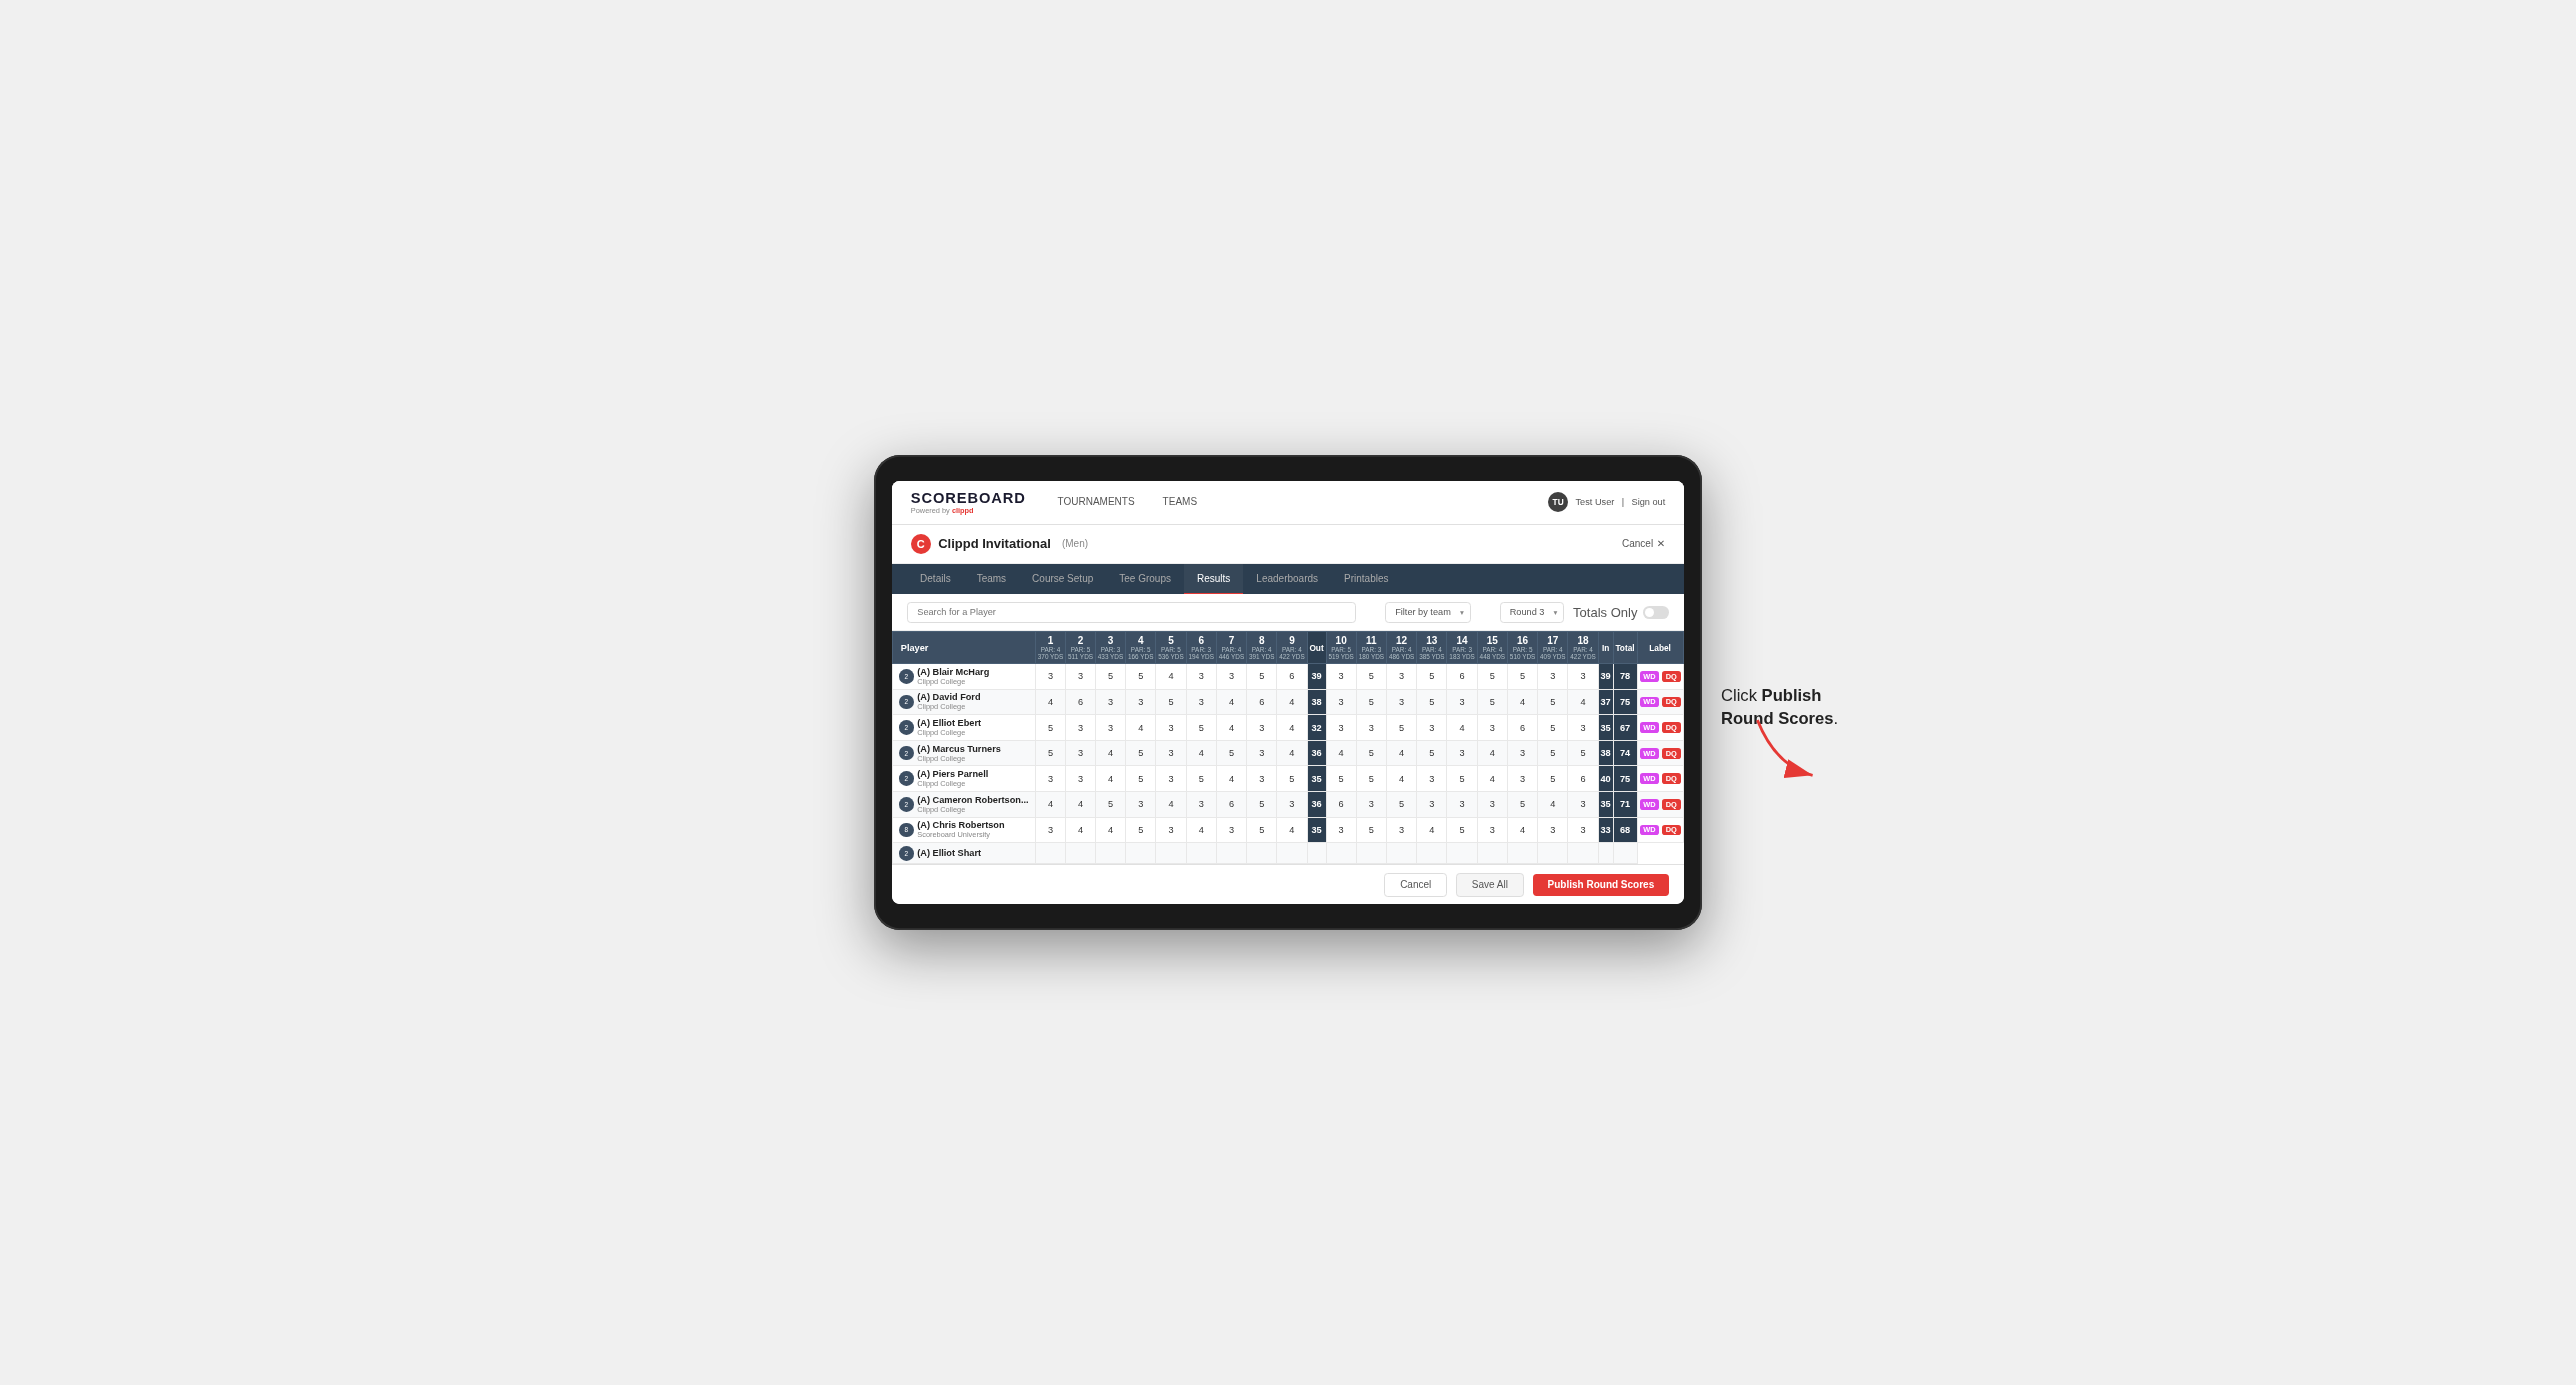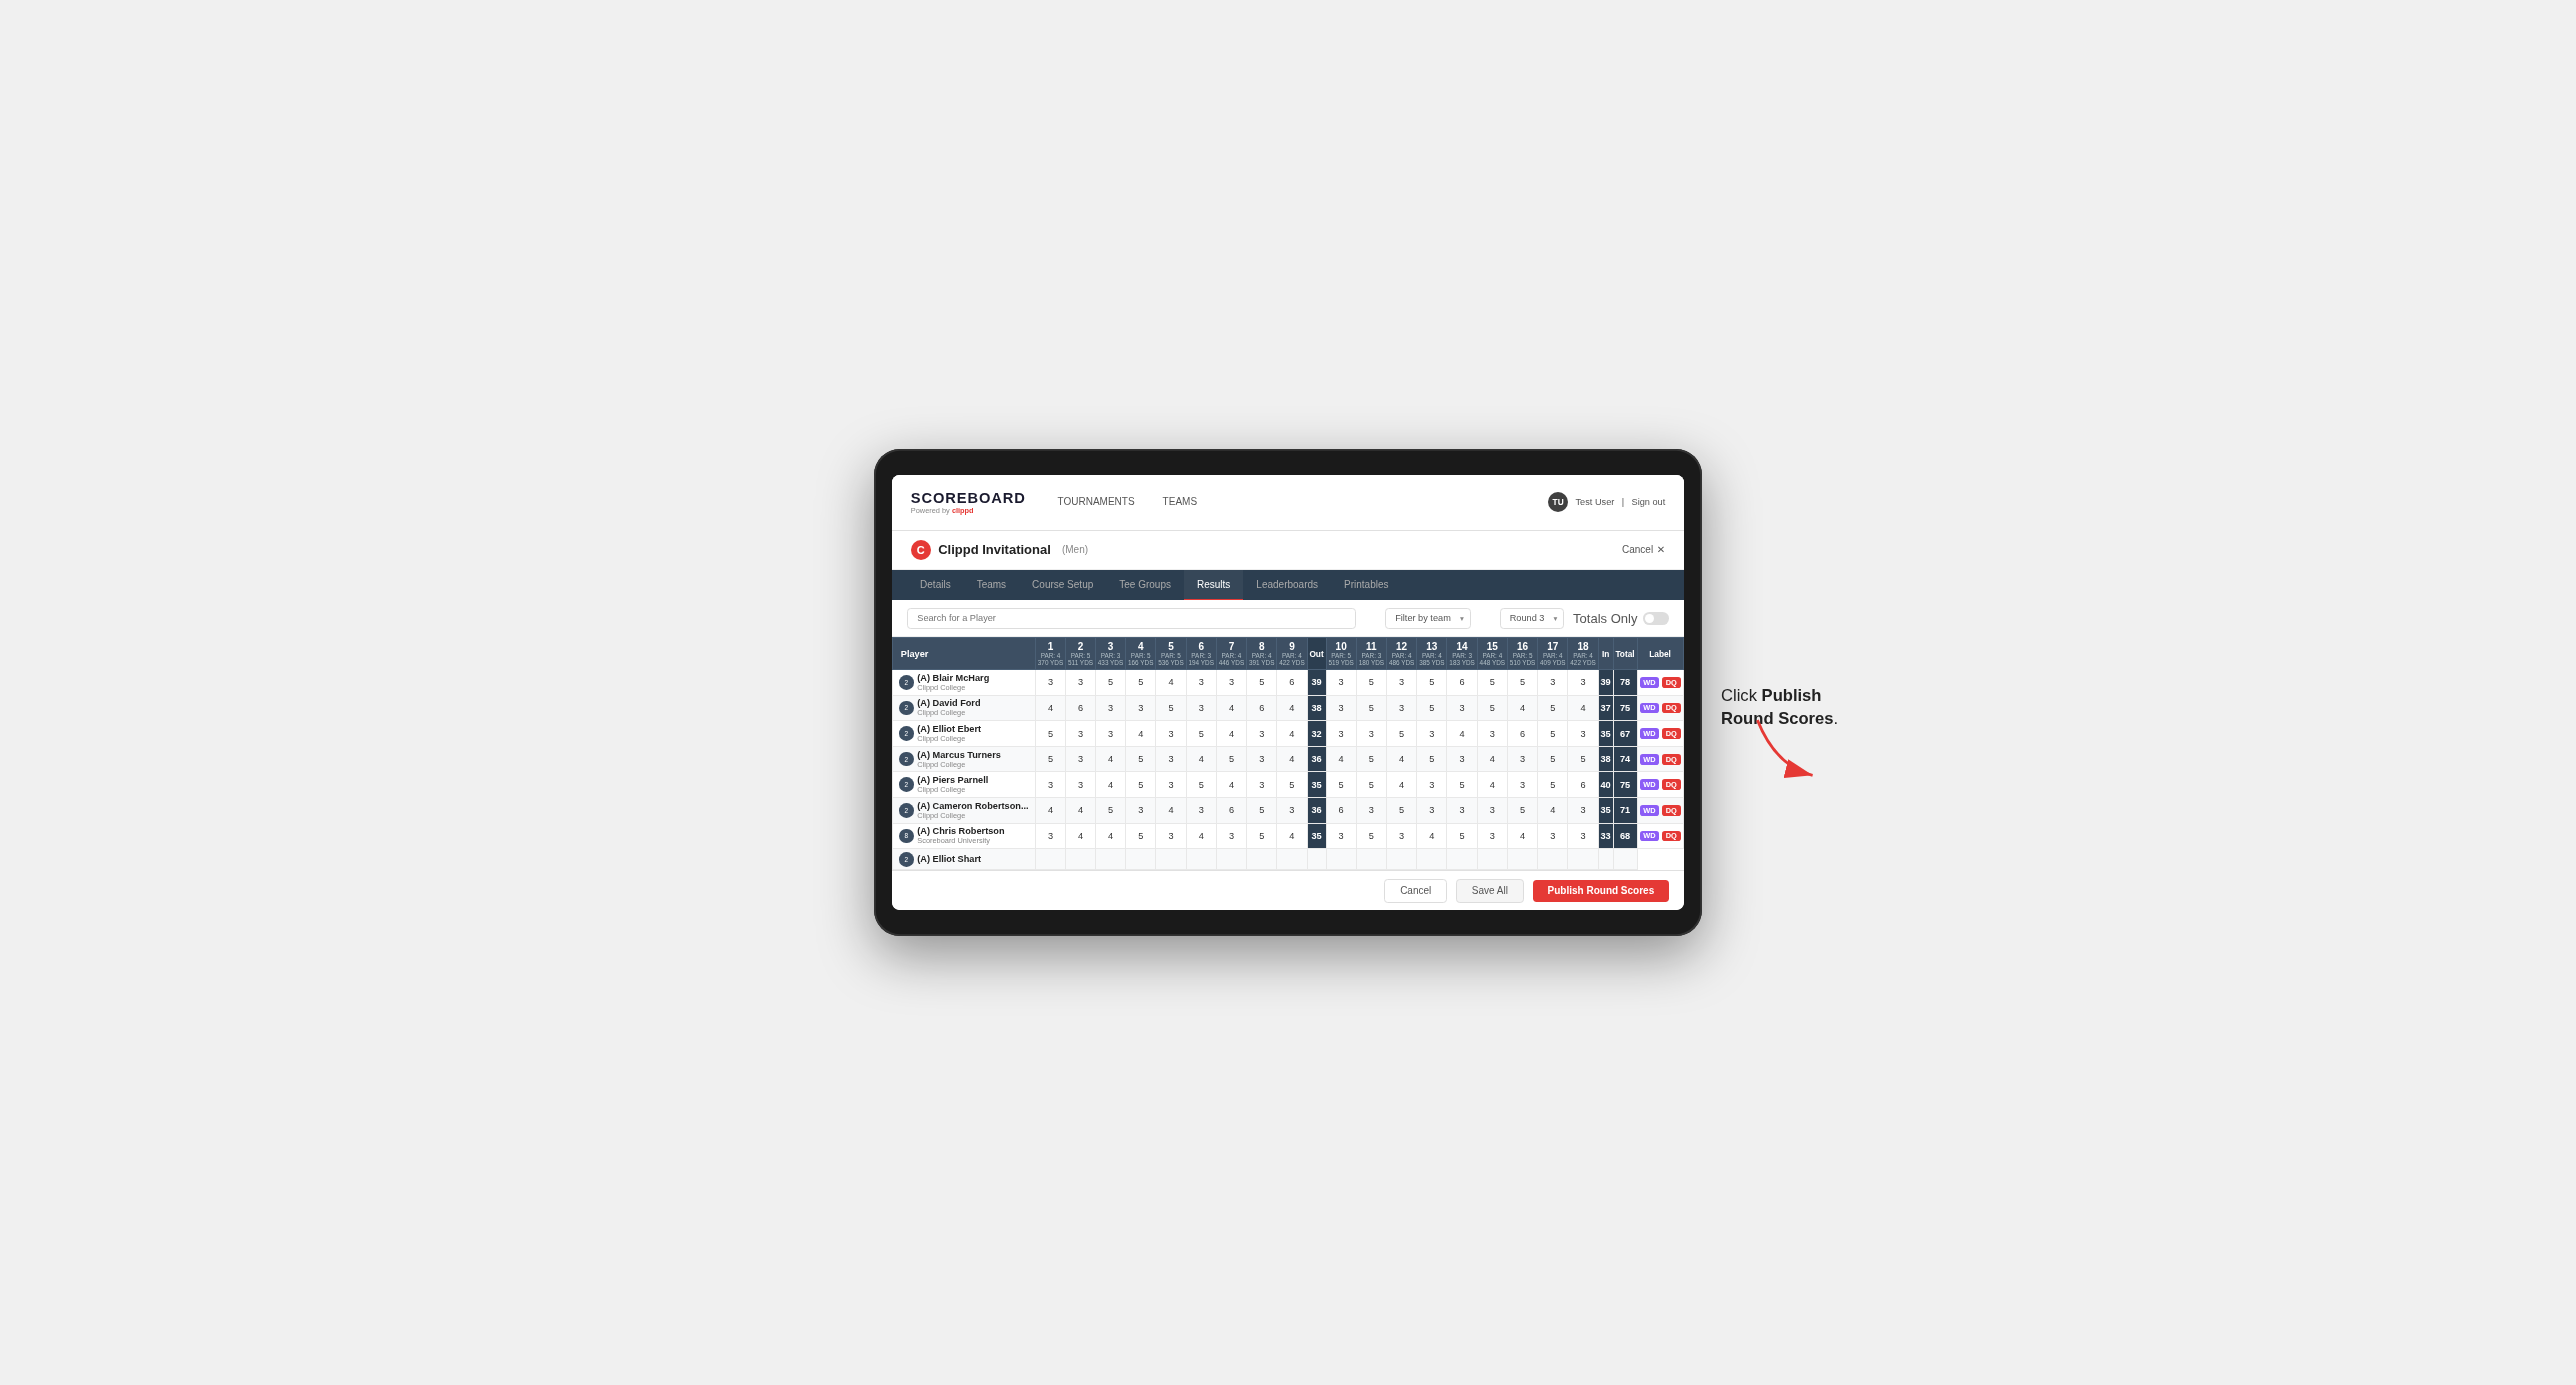--- a/index.html
+++ b/index.html
@@ -33,21 +33,21 @@
       position: relative;
     }
 
     
     .top-nav {
       background: #fff;
       border-bottom: 0.9px solid #e0e0e0;
       display: flex;
       align-items: center;
       padding: 0 18.4px;
-      height: 56px;
+      height: 44px;
       justify-content: space-between;
     }
 
     .logo-area {
       display: flex;
       flex-direction: column;
     }
 
     .logo-title {
       font-size: 14.7px;
@@ -368,21 +368,21 @@
       font-weight: 700;
     }
 
     .score-table th.total-col, .score-table td.total-col {
       background: #3d4f63 !important;
       color: #fff !important;
       font-weight: 700;
     }
 
     .wd-badge {
-      background: #8b5cf6;
+      background: #d946ef;
       color: #fff;
       border-radius: 2.8px;
       padding: 0.9px 3.7px;
       font-size: 7.4px;
       font-weight: 600;
     }
 
     .dq-badge {
       background: #e53935;
       color: #fff;

